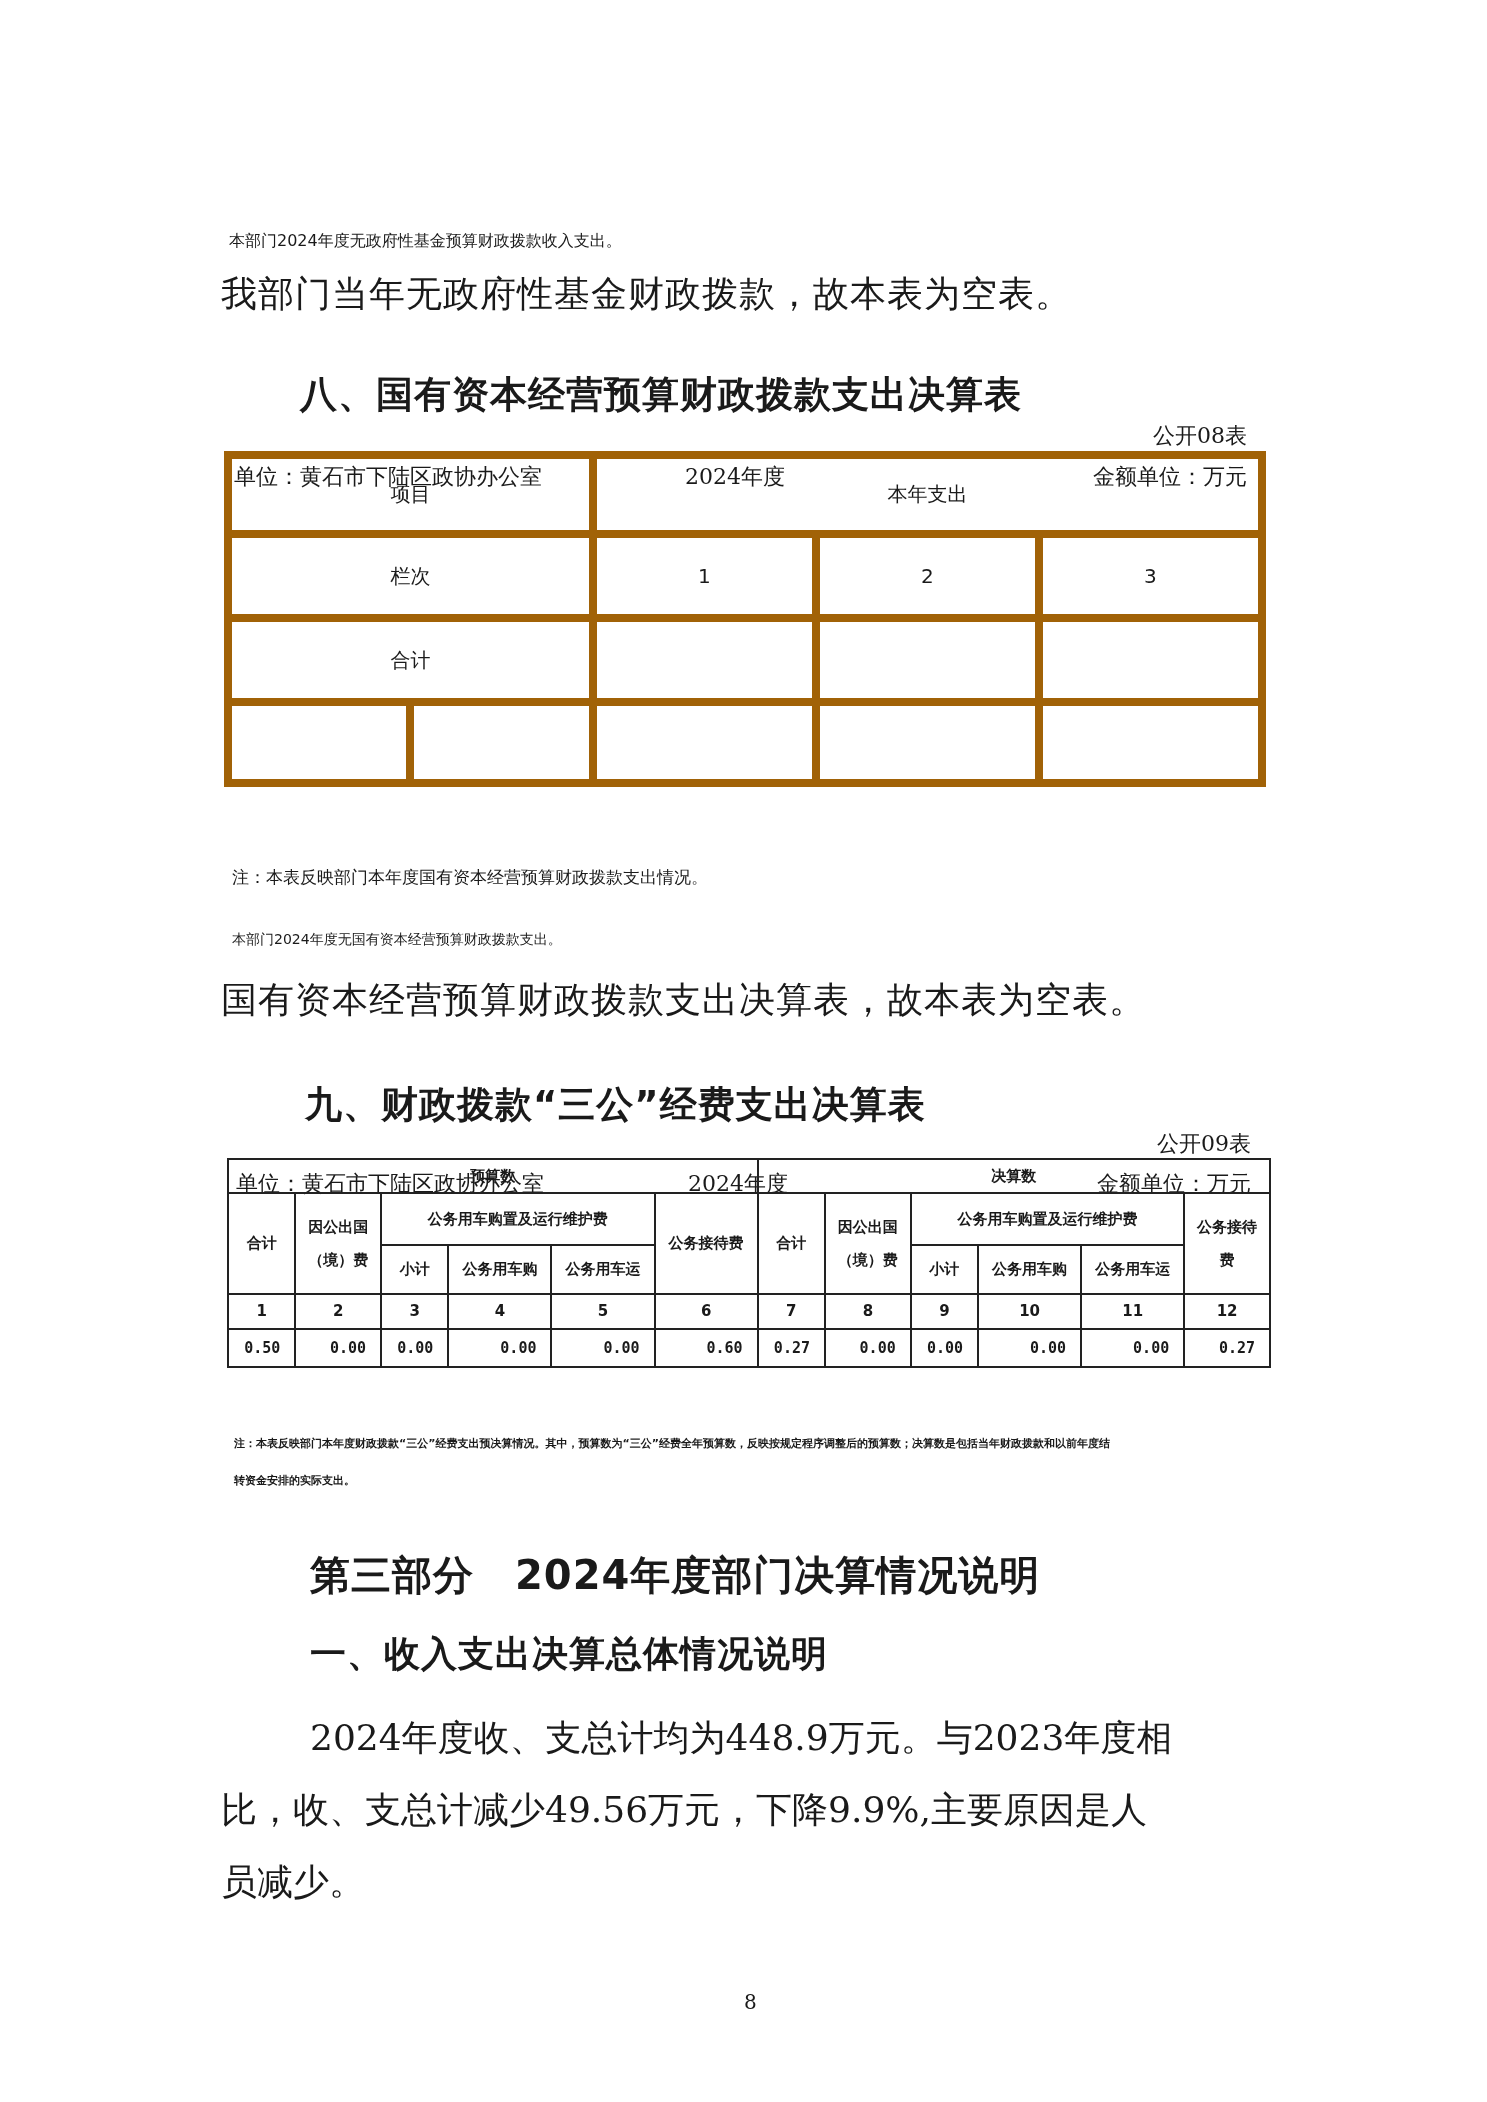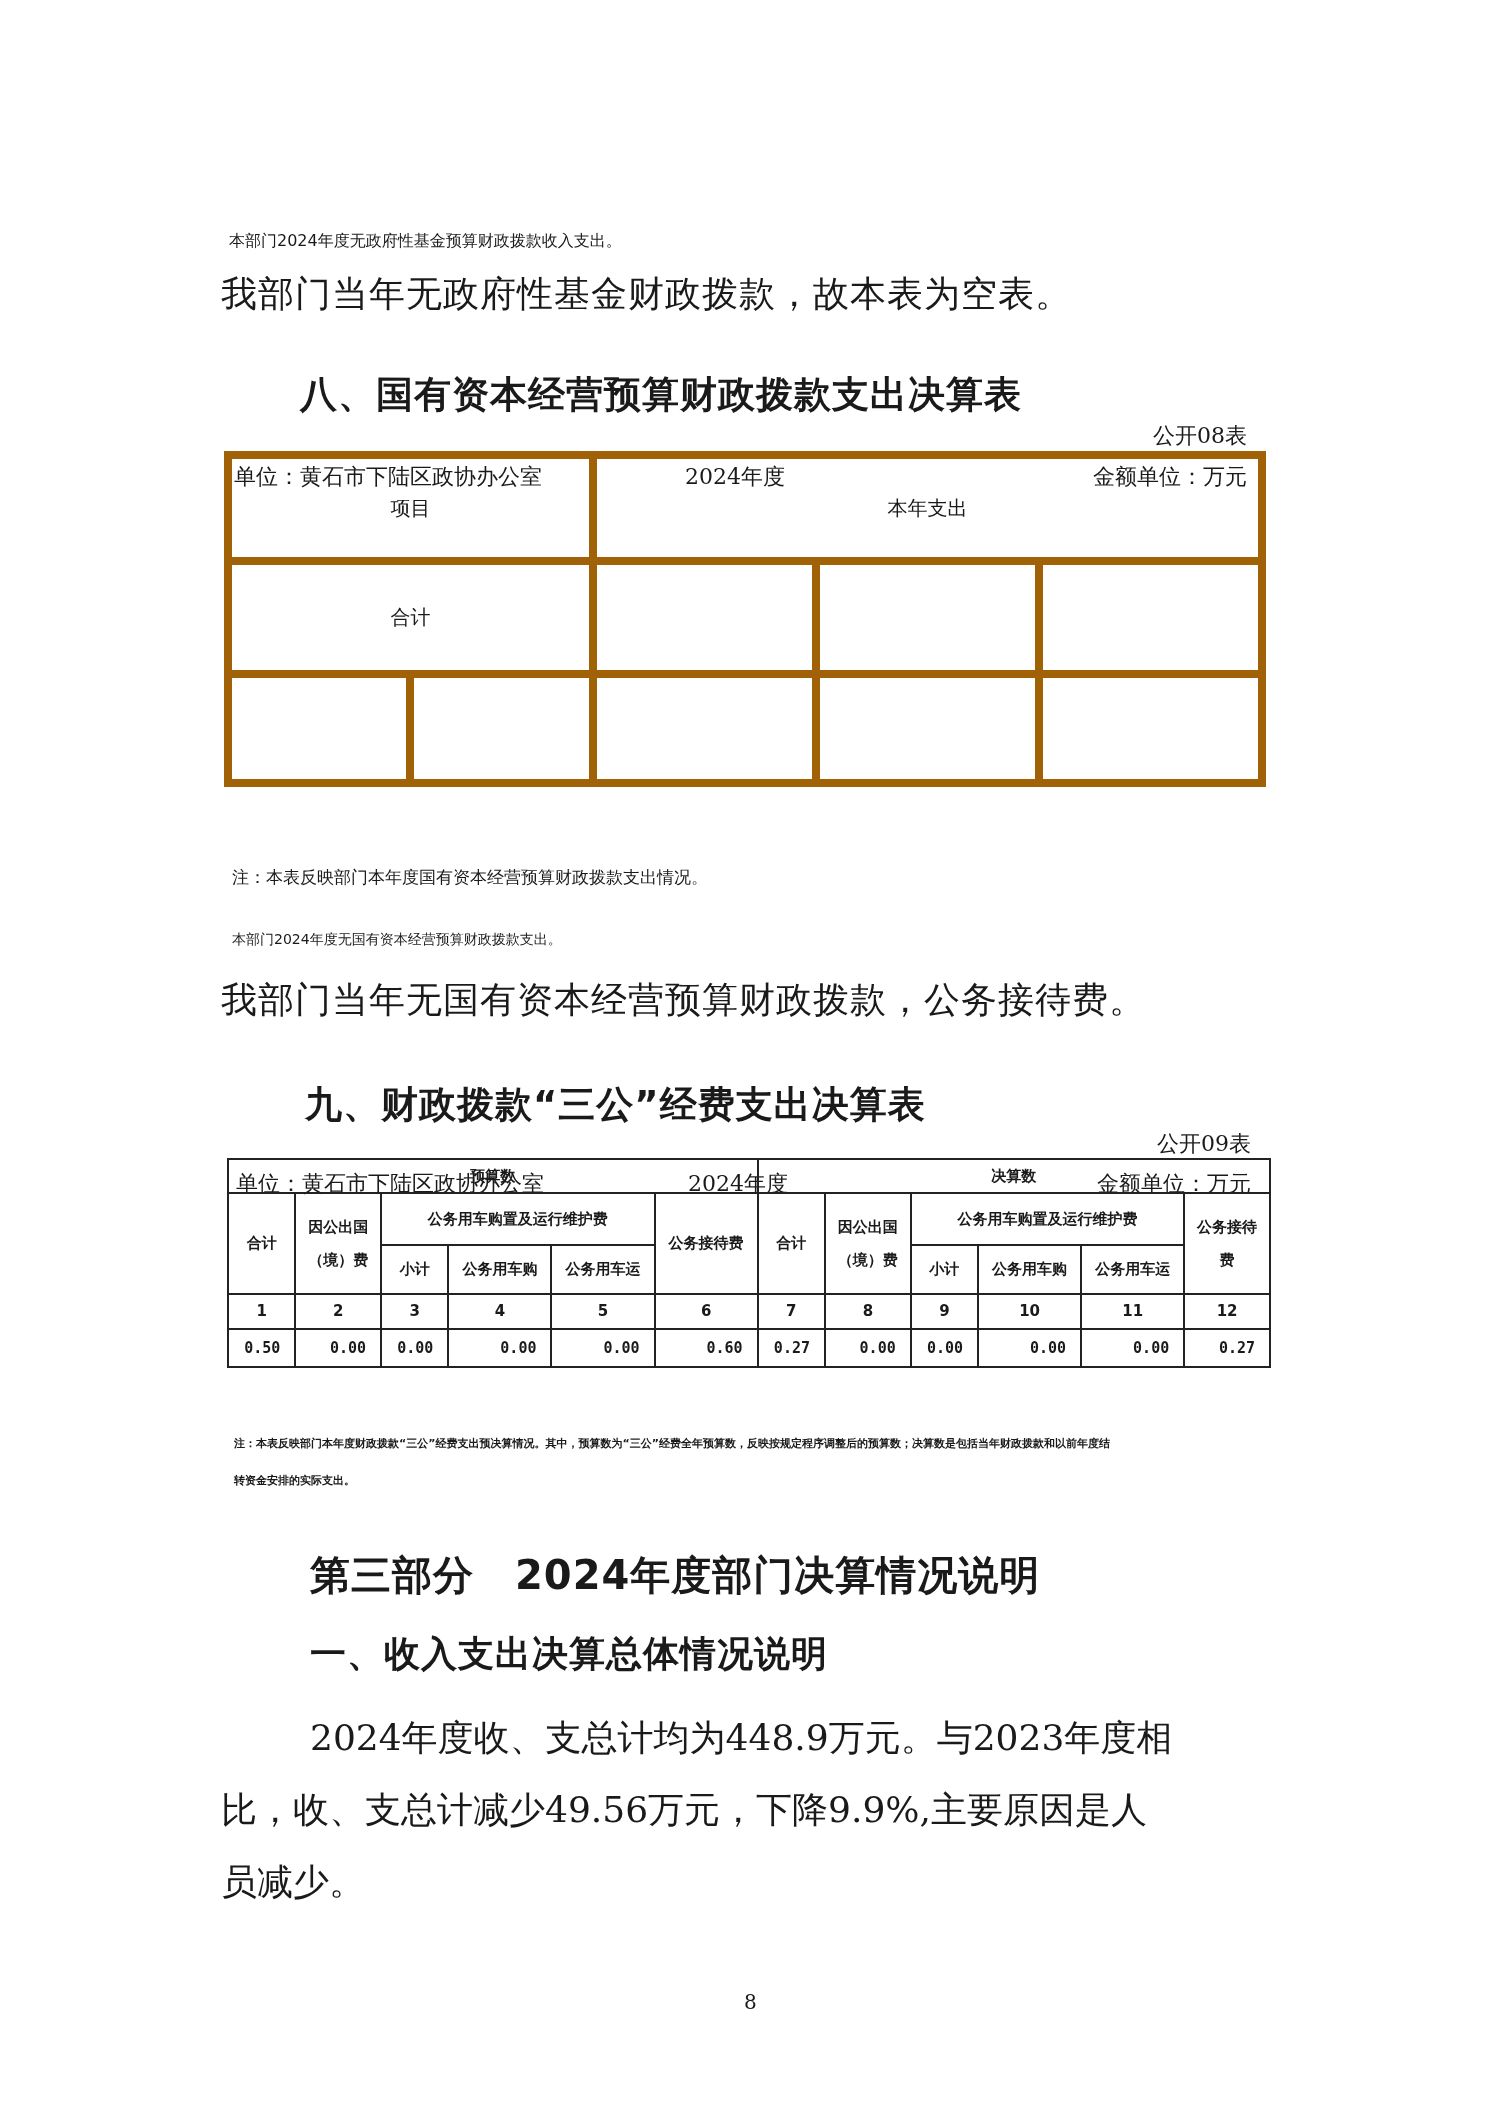--- a/index.html
+++ b/index.html
@@ -45,38 +45,44 @@
 <div class="abs meta" style="left:685px; top:414px;">2024年度</div>
 <div class="abs meta right" style="right:240px; top:414px;">金额单位：万元</div>
 
 <table class="t8">
   <tbody>
       <tr style="height:45px;">
     <td colspan="2">项目</td>
     <td colspan="3">本年支出</td>
   </tr>
   <tr style="height:48px;">
+    <td colspan="2">栏次</td>
+    <td>1</td>
+    <td>2</td>
+    <td>3</td>
+  </tr>
+  <tr style="height:48px;">
     <td colspan="2">合计</td>
     <td></td>
     <td></td>
     <td></td>
   </tr>
   <tr style="height:46px;">
     <td></td>
     <td></td>
     <td></td>
     <td></td>
     <td></td>
   </tr>
 </tbody>
   </table>
 
 <div class="abs small-note" style="left:232px; top:818px; font-size:17px;">注：本表反映部门本年度国有资本经营预算财政拨款支出情况。</div>
 <div class="abs small-note" style="left:232px; top:883px; font-size:14px;">本部门2024年度无国有资本经营预算财政拨款支出。</div>
-<div class="abs big-para" style="left:221px; top:928px;">我部门当年无国有资本经营预算财政拨款，公务接待费。</div>
+<div class="abs big-para" style="left:221px; top:928px;">国有资本经营预算财政拨款支出决算表，故本表为空表。</div>
 
 <div class="abs sec-title" style="left:305px; top:1032px;">九、财政拨款“三公”经费支出决算表</div>
 <div class="abs meta right" style="right:236px; top:1081px;">公开09表</div>
 <div class="abs meta" style="left:236px; top:1121px;">单位：黄石市下陆区政协办公室</div>
 <div class="abs meta" style="left:688px; top:1121px;">2024年度</div>
 <div class="abs meta right" style="right:236px; top:1121px;">金额单位：万元</div>
 
 <table class="t9">
   <tbody>
       <tr style="height:32px;">

